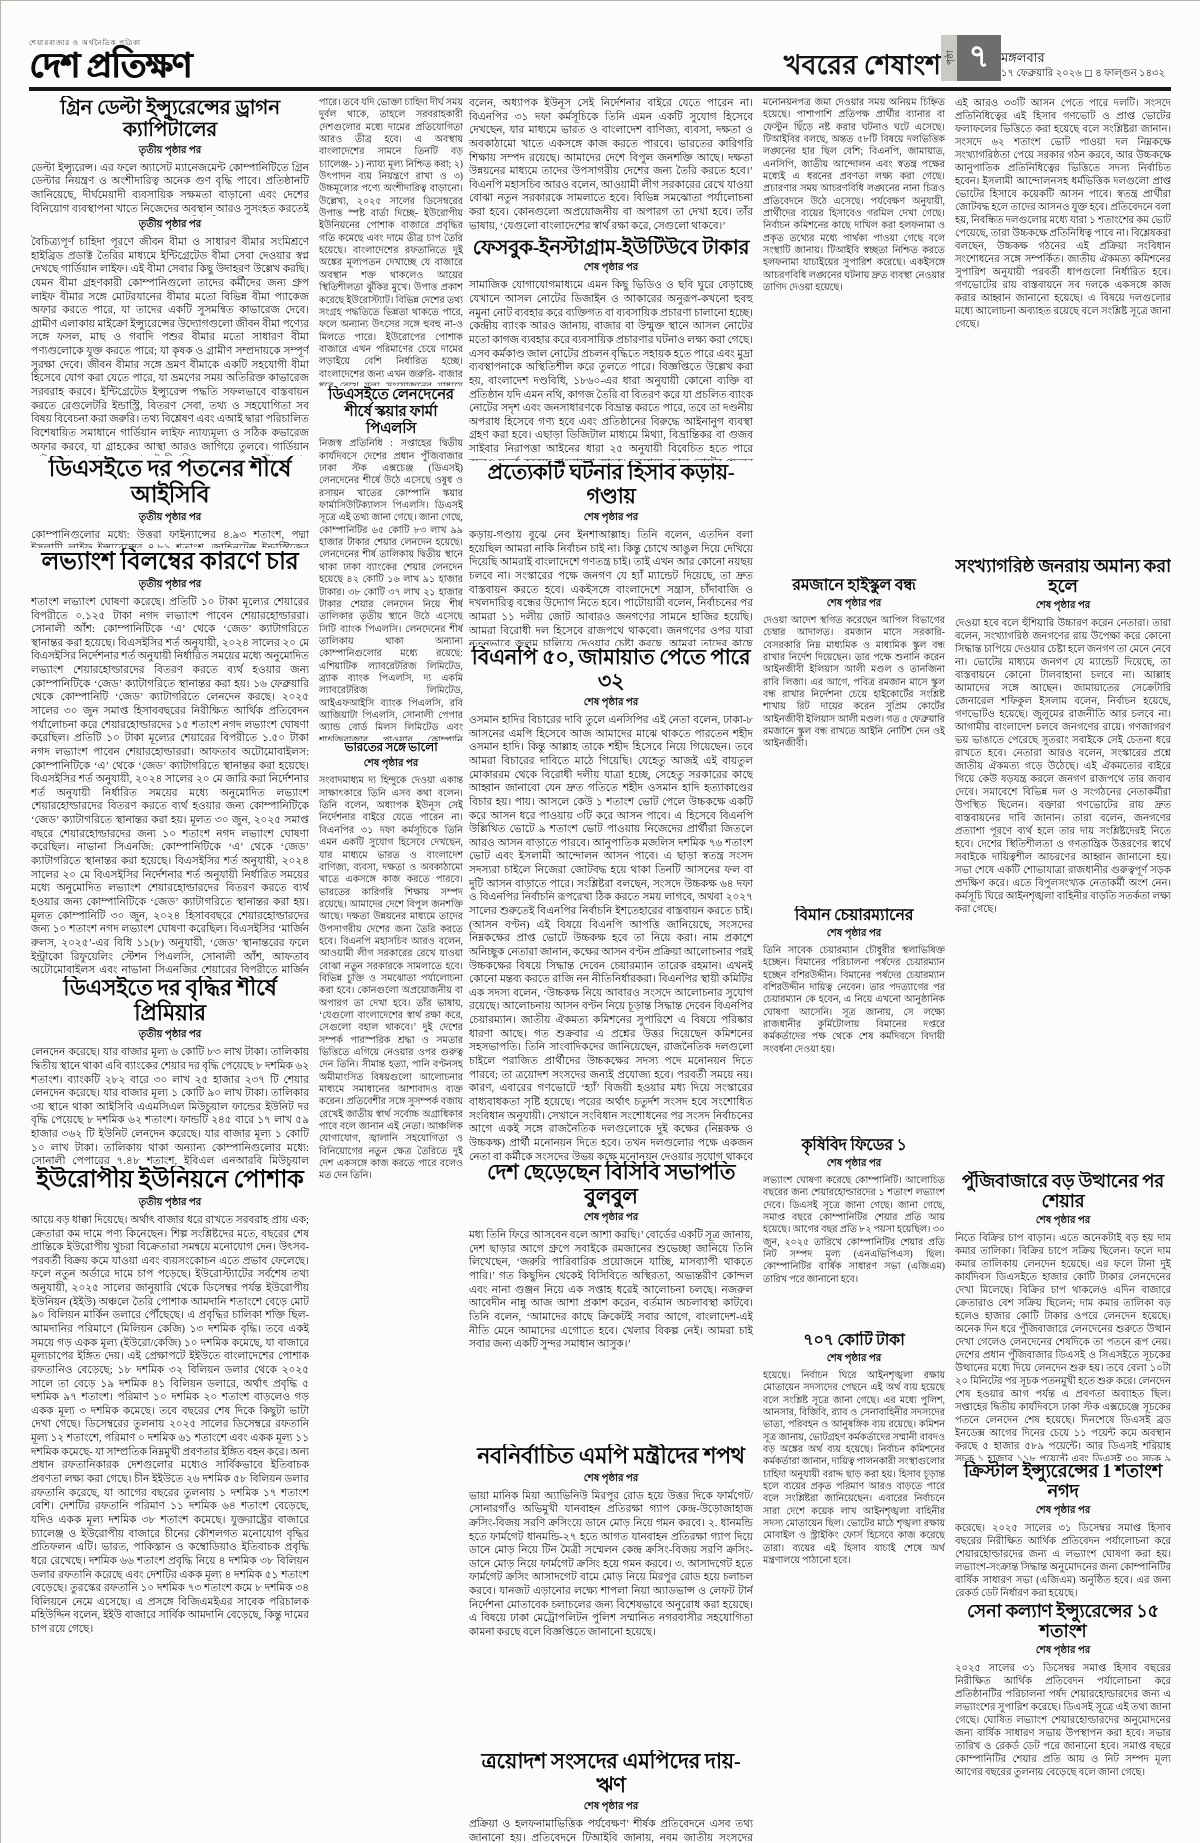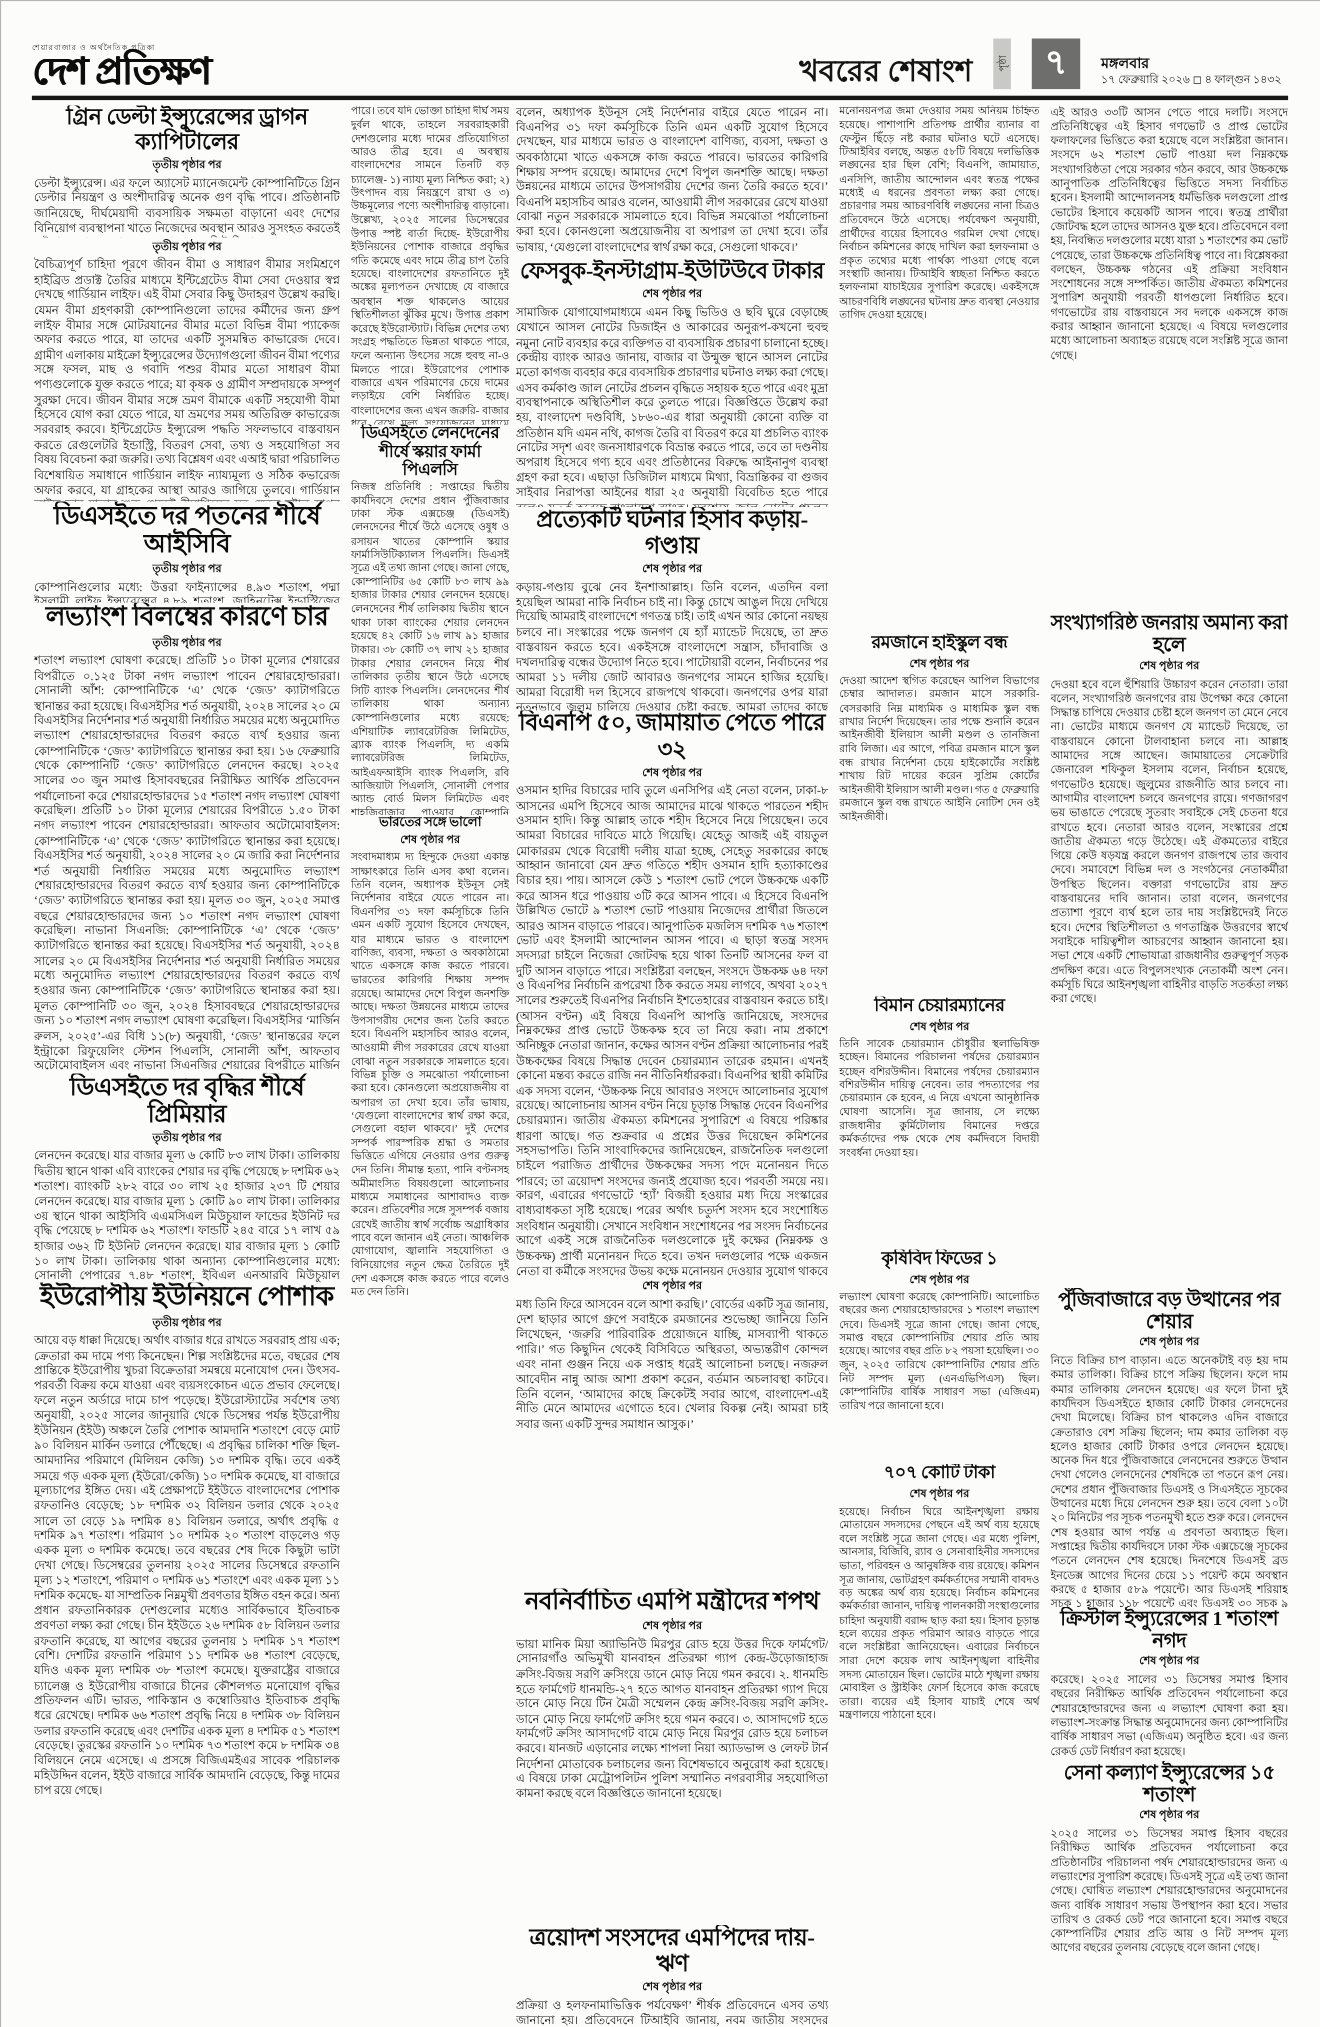--- a/index.html
+++ b/index.html
@@ -6,29 +6,29 @@
   body{background:#d8d8d4;font-family:"Liberation Serif","DejaVu Serif",serif;}
   .page{position:relative;width:1200px;height:1843px;margin:0 auto;background:#fcfcfa;
         border:1px solid #b5b5b0;overflow:hidden;color:#111;}
   
   .masthead{position:absolute;left:28px;top:22px;width:1142px;height:64px;
             border-bottom:4px solid #181818;display:flex;align-items:flex-end;justify-content:space-between;}
   .brand{display:flex;flex-direction:column;line-height:1;padding-bottom:4px;}
   .brand .tagline{font-size:7px;color:#333;letter-spacing:1px;margin-bottom:2px;}
   .brand .logo{font-size:34px;font-weight:900;letter-spacing:-1px;color:#0d0d0d;
                text-shadow:1px 0 #0d0d0d;}
-  .mast-right{display:flex;align-items:flex-end;gap:19px;padding-bottom:6px;margin-top:38px;}
+  .mast-right{display:flex;align-items:flex-end;gap:0;padding-bottom:6px;margin-top:38px;}
   .section-title{font-size:27px;font-weight:800;color:#141414;line-height:1;padding-bottom:2px;}
   .page-label-box{width:16px;height:46px;background:#c9c9c6;color:#222;display:flex;
                   align-items:center;justify-content:center;font-size:9px;
                   writing-mode:vertical-rl;transform:rotate(180deg);}
   .page-num-box{width:44px;height:46px;background:#6e6e6c;color:#fff;display:flex;
                 align-items:center;justify-content:center;font-size:32px;font-weight:800;}
   .date-stack{display:flex;flex-direction:column;line-height:1.25;padding-bottom:2px;min-width:170px;}
-  .date-stack .day{font-size:13px;font-weight:700;}
+  .date-stack .day{font-size:13px;font-weight:400;}
   .date-stack .dateline{font-size:10px;color:#222;}
   
   .strips{position:absolute;left:0;top:0;width:1200px;height:1843px;}
   .strip{position:absolute;top:0;height:1479px;}
   .article{position:absolute;left:0;width:100%;overflow:hidden;}
   .article h2{margin:0 0 1px 0;text-align:center;font-weight:800;line-height:1.12;
               letter-spacing:-0.3px;color:#0c0c0c;}
   .cont{font-size:10px;font-weight:700;text-align:center;margin:0 0 2px 0;color:#0c0c0c;}
   .body{text-align:justify;color:#141414;word-spacing:-0.3px;}
 </style>
@@ -112,20 +112,21 @@
           <h2 style="font-size: 21px;">প্রত্যেকটি ঘটনার হিসাব কড়ায়-গণ্ডায়</h2>
           <div class="cont">শেষ পৃষ্ঠার পর</div>
           <div class="body" style="font-size: 10.5px; line-height: 1.3;">কড়ায়-গণ্ডায় বুঝে নেব ইনশাআল্লাহ। তিনি বলেন, এতদিন বলা হয়েছিল আমরা নাকি নির্বাচন চাই না। কিন্তু চোখে আঙুল দিয়ে দেখিয়ে দিয়েছি আমরাই বাংলাদেশে গণতন্ত্র চাই। তাই এখন আর কোনো নয়ছয় চলবে না। সংস্কারের পক্ষে জনগণ যে হ্যাঁ ম্যান্ডেট দিয়েছে, তা দ্রুত বাস্তবায়ন করতে হবে। একইসঙ্গে বাংলাদেশে সন্ত্রাস, চাঁদাবাজি ও দখলদারিত্ব বন্ধের উদ্যোগ নিতে হবে। পাটোয়ারী বলেন, নির্বাচনের পর আমরা ১১ দলীয় জোট আবারও জনগণের সামনে হাজির হয়েছি। আমরা বিরোধী দল হিসেবে রাজপথে থাকবো। জনগণের ওপর যারা নতুনভাবে জুলুম চালিয়ে দেওয়ার চেষ্টা করছে, আমরা তাদের কাছে ইঞ্চি ইঞ্চি করে বুঝে নেব।</div>
         </article>
         <article class="article" style="top: 645px; height: 515px;">
           <h2 style="font-size: 21px;">বিএনপি ৫০, জামায়াত পেতে পারে ৩২</h2>
           <div class="cont">শেষ পৃষ্ঠার পর</div>
           <div class="body" style="font-size: 10.5px; line-height: 1.3;">ওসমান হাদির বিচারের দাবি তুলে এনসিপির এই নেতা বলেন, ঢাকা-৮ আসনের এমপি হিসেবে আজ আমাদের মাঝে থাকতে পারতেন শহীদ ওসমান হাদি। কিন্তু আল্লাহ তাকে শহীদ হিসেবে নিয়ে গিয়েছেন। তবে আমরা বিচারের দাবিতে মাঠে গিয়েছি। যেহেতু আজই এই বায়তুল মোকাররম থেকে বিরোধী দলীয় যাত্রা হচ্ছে, সেহেতু সরকারের কাছে আহ্বান জানাবো যেন দ্রুত গতিতে শহীদ ওসমান হাদি হত্যাকাণ্ডের বিচার হয়। পায়। আসলে কেউ ১ শতাংশ ভোট পেলে উচ্চকক্ষে একটি করে আসন ধরে পাওয়ায় ৩টি করে আসন পাবে। এ হিসেবে বিএনপি উল্লিখিত ভোটে ৯ শতাংশ ভোট পাওয়ায় নিজেদের প্রার্থীরা জিতলে আরও আসন বাড়াতে পারবে। আনুপাতিক মজলিস দশমিক ৭৬ শতাংশ ভোট এবং ইসলামী আন্দোলন আসন পাবে। এ ছাড়া স্বতন্ত্র সংসদ সদস্যরা চাইলে নিজেরা জোটবদ্ধ হয়ে থাকা তিনটি আসনের ফল বা দুটি আসন বাড়াতে পারে। সংশ্লিষ্টরা বলছেন, সংসদে উচ্চকক্ষ ৬৪ দফা ও বিএনপির নির্বাচনি রূপরেখা ঠিক করতে সময় লাগবে, অথবা ২০২৭ সালের শুরুতেই বিএনপির নির্বাচনি ইশতেহারের বাস্তবায়ন করতে চাই। (আসন বণ্টন) এই বিষয়ে বিএনপি আপত্তি জানিয়েছে, সংসদের নিম্নকক্ষের প্রাপ্ত ভোটে উচ্চকক্ষ হবে তা নিয়ে করা। নাম প্রকাশে অনিচ্ছুক নেতারা জানান, কক্ষের আসন বণ্টন প্রক্রিয়া আলোচনার পরই উচ্চকক্ষের বিষয়ে সিদ্ধান্ত দেবেন চেয়ারম্যান তারেক রহমান। এখনই কোনো মন্তব্য করতে রাজি নন নীতিনির্ধারকরা। বিএনপির স্থায়ী কমিটির এক সদস্য বলেন, ‘উচ্চকক্ষ নিয়ে আবারও সংসদে আলোচনার সুযোগ রয়েছে। আলোচনায় আসন বণ্টন নিয়ে চূড়ান্ত সিদ্ধান্ত দেবেন বিএনপির চেয়ারম্যান। জাতীয় ঐকমত্য কমিশনের সুপারিশে এ বিষয়ে পরিষ্কার ধারণা আছে। গত শুক্রবার এ প্রশ্নের উত্তর দিয়েছেন কমিশনের সহসভাপতি। তিনি সাংবাদিকদের জানিয়েছেন, রাজনৈতিক দলগুলো চাইলে পরাজিত প্রার্থীদের উচ্চকক্ষের সদস্য পদে মনোনয়ন দিতে পারবে; তা ত্রয়োদশ সংসদের জন্যই প্রযোজ্য হবে। পরবর্তী সময়ে নয়। কারণ, এবারের গণভোটে ‘হ্যাঁ’ বিজয়ী হওয়ার মধ্য দিয়ে সংস্কারের বাধ্যবাধকতা সৃষ্টি হয়েছে। পরের অর্থাৎ চতুর্দশ সংসদ হবে সংশোধিত সংবিধান অনুযায়ী। সেখানে সংবিধান সংশোধনের পর সংসদ নির্বাচনের আগে একই সঙ্গে রাজনৈতিক দলগুলোকে দুই কক্ষের (নিম্নকক্ষ ও উচ্চকক্ষ) প্রার্থী মনোনয়ন দিতে হবে। তখন দলগুলোর পক্ষে একজন নেতা বা কর্মীকে সংসদের উভয় কক্ষে মনোনয়ন দেওয়ার সুযোগ থাকবে না বা দেবেও না। বিদ্যমান সংবিধানে উচ্চকক্ষের কোনো বিধান নেই। গণভোটে ‘হ্যাঁ’ বিজয়ী হওয়ার আগে ছিল না। সে কারণে উচ্চকক্ষের সদস্য মনোনয়নের যে নিয়ম কমিশনের সুপারিশে বলা হয়েছে, তা এবারের জন্য প্রযোজ্য। রাজনৈতিক দলগুলো চাইলে এবারের সংসদ নির্বাচনে পরাজিত প্রার্থীদের সংসদের উচ্চকক্ষে সদস্যপদে মনোনয়ন দিতে পারবে।</div>
         </article>
         <article class="article" style="top: 1160px; height: 235px;">
+          <h2 style="font-size: 21px;">দেশ ছেড়েছেন বিসিবি সভাপতি বুলবুল</h2>
           <div class="cont">শেষ পৃষ্ঠার পর</div>
           <div class="body" style="font-size: 10.5px; line-height: 1.3;">মধ্য তিনি ফিরে আসবেন বলে আশা করছি।’ বোর্ডের একটি সূত্র জানায়, দেশ ছাড়ার আগে গ্রুপে সবাইকে রমজানের শুভেচ্ছা জানিয়ে তিনি লিখেছেন, ‘জরুরি পারিবারিক প্রয়োজনে যাচ্ছি, মাসব্যাপী থাকতে পারি।’ গত কিছুদিন থেকেই বিসিবিতে অস্থিরতা, অভ্যন্তরীণ কোন্দল এবং নানা গুঞ্জন নিয়ে এক সপ্তাহ ধরেই আলোচনা চলছে। নজরুল আবেদীন নান্নু আজ আশা প্রকাশ করেন, বর্তমান অচলাবস্থা কাটবে। তিনি বলেন, ‘আমাদের কাছে ক্রিকেটই সবার আগে, বাংলাদেশ-এই নীতি মেনে আমাদের এগোতে হবে। খেলার বিকল্প নেই। আমরা চাই সবার জন্য একটি সুন্দর সমাধান আসুক।’</div>
         </article>
         <article class="article" style="top: 1395px; height: 330px; margin-top: 48px;">
           <h2 style="font-size: 22px;">নবনির্বাচিত এমপি মন্ত্রীদের শপথ</h2>
           <div class="cont">শেষ পৃষ্ঠার পর</div>
           <div class="body" style="font-size: 10.5px; line-height: 1.3;">ভায়া মানিক মিয়া অ্যাভিনিউ মিরপুর রোড হয়ে উত্তর দিকে ফার্মগেট/সোনারগাঁও অভিমুখী যানবাহন প্রতিরক্ষা গ্যাপ কেন্দ্র-উড়োজাহাজ ক্রসিং-বিজয় সরণি ক্রসিংয়ে ডানে মোড় নিয়ে গমন করবে। ২. ধানমন্ডি হতে ফার্মগেট ধানমন্ডি-২৭ হতে আগত যানবাহন প্রতিরক্ষা গ্যাপ দিয়ে ডানে মোড় নিয়ে টিন মৈত্রী সম্মেলন কেন্দ্র ক্রসিং-বিজয় সরণি ক্রসিং-ডানে মোড় নিয়ে ফার্মগেট ক্রসিং হয়ে গমন করবে। ৩. আসাদগেট হতে ফার্মগেট ক্রসিং আসাদগেট বামে মোড় নিয়ে মিরপুর রোড হয়ে চলাচল করবে। যানজট এড়ানোর লক্ষ্যে শাপলা নিয়া অ্যাডভান্স ও লেফট টার্ন নির্দেশনা মোতাবেক চলাচলের জন্য বিশেষভাবে অনুরোধ করা হয়েছে। এ বিষয়ে ঢাকা মেট্রোপলিটন পুলিশ সম্মানিত নগরবাসীর সহযোগিতা কামনা করছে বলে বিজ্ঞপ্তিতে জানানো হয়েছে।</div>
         </article>
         <article class="article" style="top: 1725px; height: 95px; margin-top: 24px;">
           <h2 style="font-size: 21px;">ত্রয়োদশ সংসদের এমপিদের দায়-ঋণ</h2>

